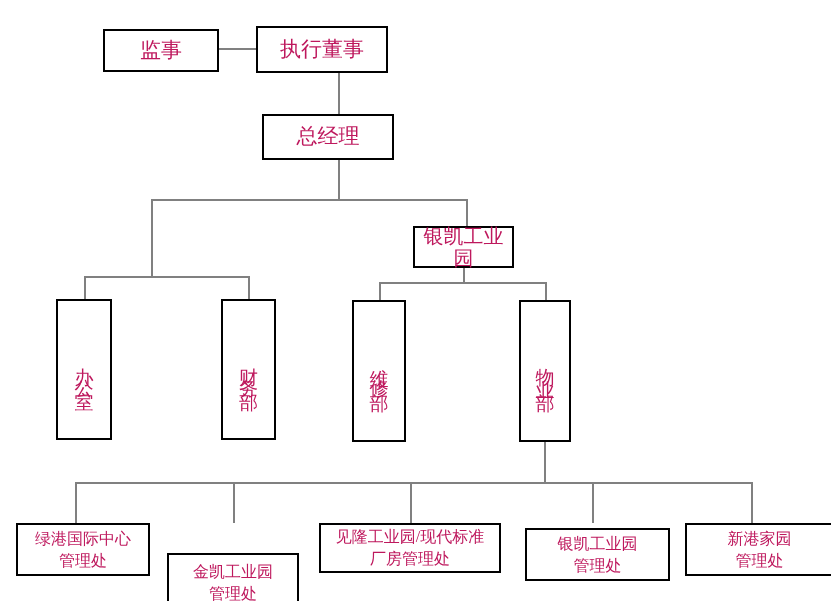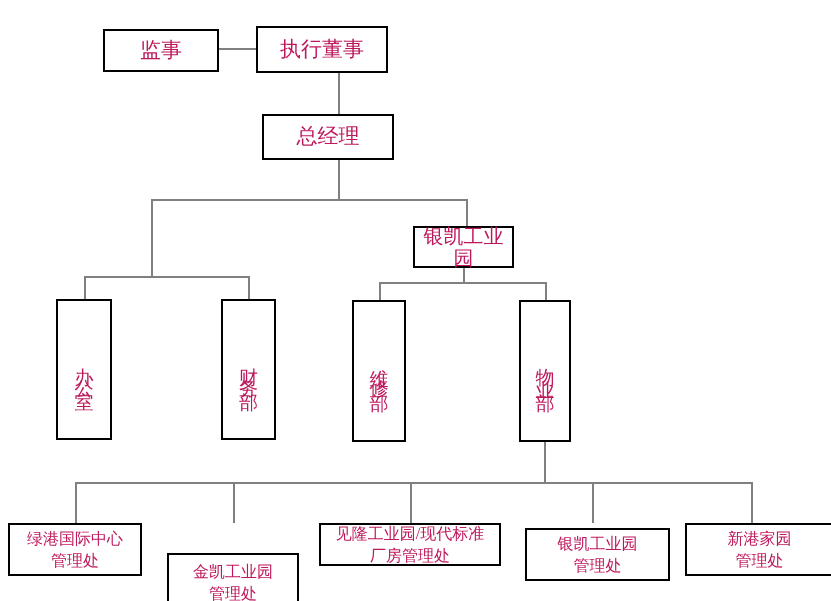--- a/index.html
+++ b/index.html
@@ -72,27 +72,27 @@
   <div class="node node-top" style="left:413px;top:226px;width:101px;height:42px;font-size:20px">银凯工业园</div>
 
   <div class="node node-v" style="left:56px;top:299px;width:56px;height:141px">办公室</div>
 
   <div class="node node-v" style="left:221px;top:299px;width:55px;height:141px">财务部</div>
 
   <div class="node node-v" style="left:352px;top:300px;width:54px;height:142px">维修部</div>
 
   <div class="node node-v" style="left:519px;top:300px;width:52px;height:142px">物业部</div>
 
-  <div class="node node-multi" style="left:8px;top:523px;width:134px;height:53px">绿港国际中心
+  <div class="node node-multi" style="left:16px;top:523px;width:134px;height:53px">绿港国际中心
 管理处</div>
 
   <div class="node node-multi" style="left:167px;top:553px;width:132px;height:59px">金凯工业园
 管理处</div>
 
-  <div class="node node-multi" style="left:319px;top:523px;width:182px;height:43px">见隆工业园/现代标准
+  <div class="node node-multi" style="left:319px;top:523px;width:182px;height:50px">见隆工业园/现代标准
 厂房管理处</div>
 
   <div class="node node-multi" style="left:525px;top:528px;width:145px;height:53px">银凯工业园
 管理处</div>
 
   <div class="node node-multi" style="left:685px;top:523px;width:149px;height:53px">新港家园
 管理处</div>
 
 </div>
 

